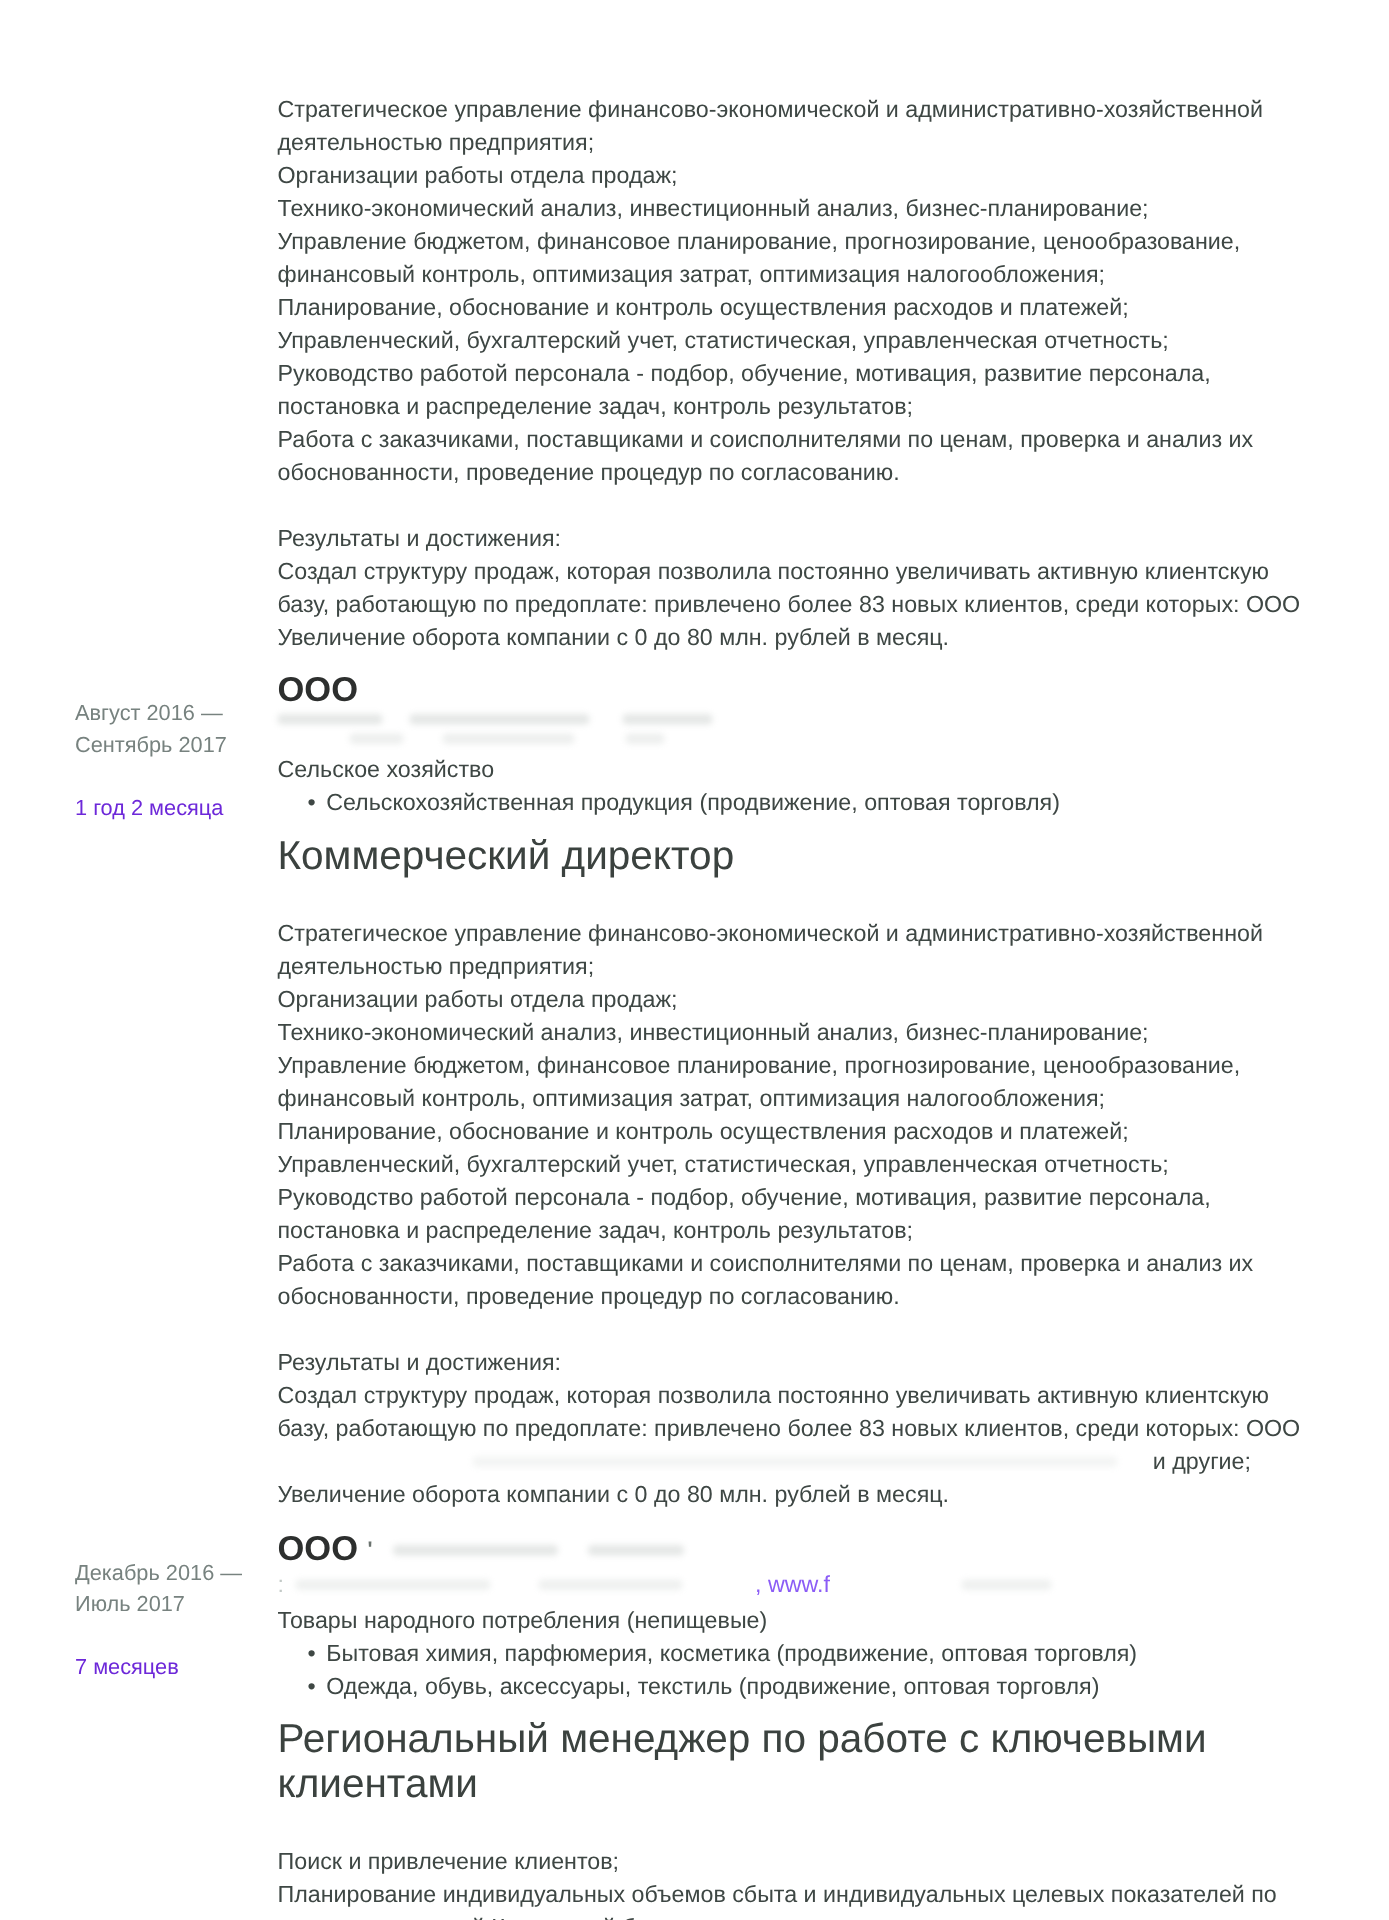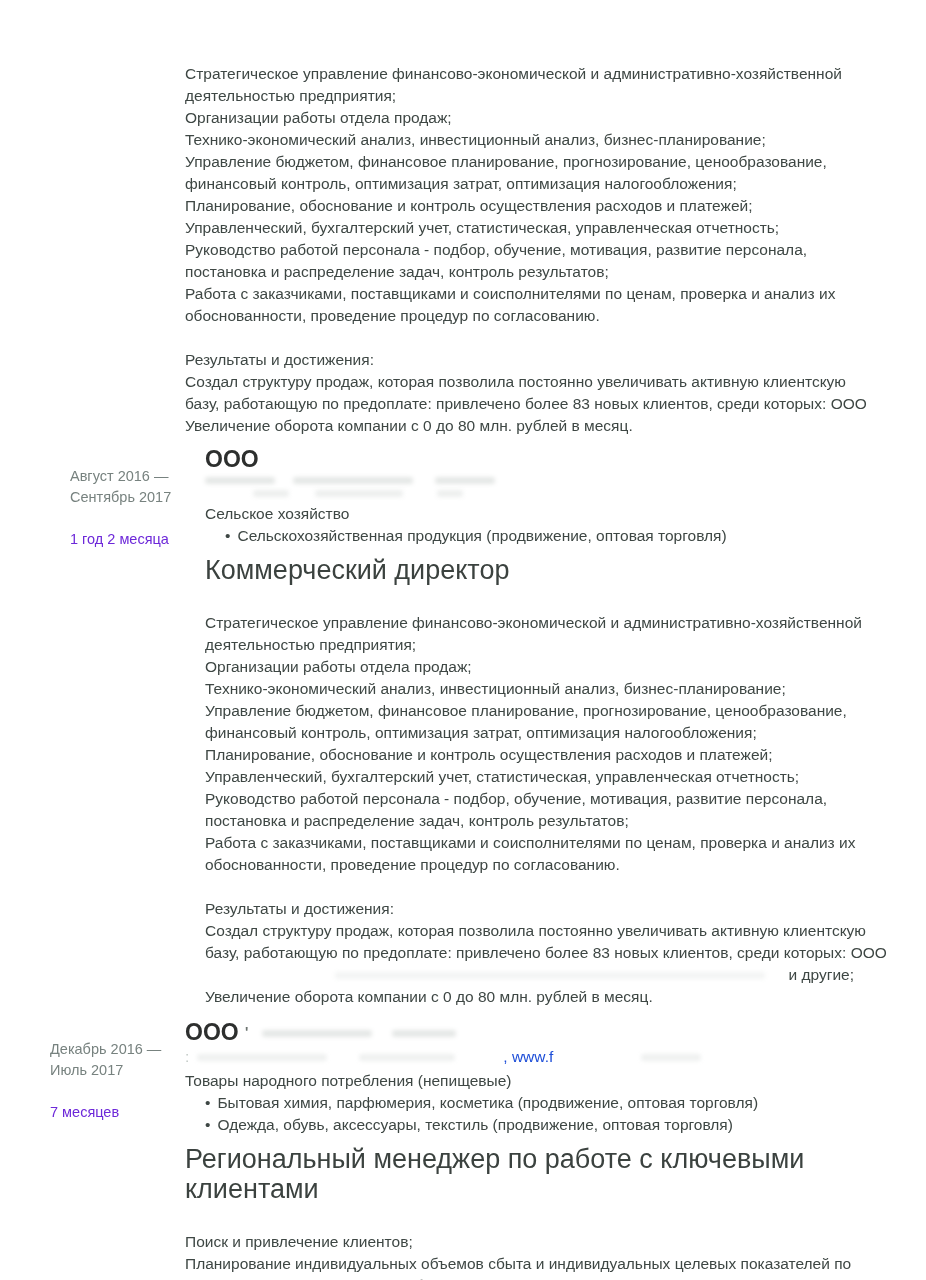--- a/index.html
+++ b/index.html
@@ -22,26 +22,26 @@
   .h3{font-size:27px;line-height:30px;font-weight:400;color:#3b423f;margin-top:8px;}
   .results{margin-top:22px;}
   .gap-top{margin-top:8px;}
   .sm{
     display:inline-block;height:7px;border-radius:3px;
     background:#aeb6b2;opacity:.32;filter:blur(2px);
     vertical-align:middle;
   }
   .redline{height:13px;line-height:13px;}
   .webline{height:22px;line-height:22px;color:#c3cac7;}
-  .frag{color:#1d4ed8;}
+  .frag{color:#8b5cf6;}
   .remnant{color:#6b736f;font-size:14px;vertical-align:top;}
   .tailrow{text-align:right;padding-right:73px;}
   ul.inds{margin:0;padding:0 0 0 20px;list-style:none;}
   ul.inds li::before{content:"•";margin-right:7px;}
-  .sec2{margin-top:8px;margin-left:20px;}
+  .sec2{margin-top:8px;}
   .sec3{margin-top:10px;}
 </style>
 </head>
 <body>
 
 <div class="page">
 
   <section class="exp">
     <div class="datecol"></div>
     <div class="maincol">

